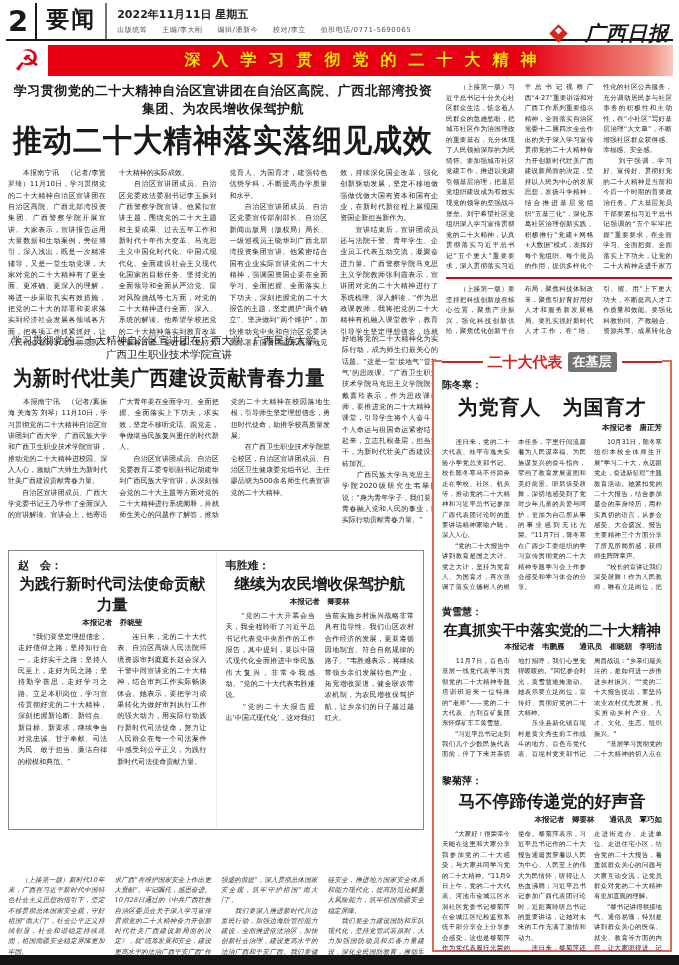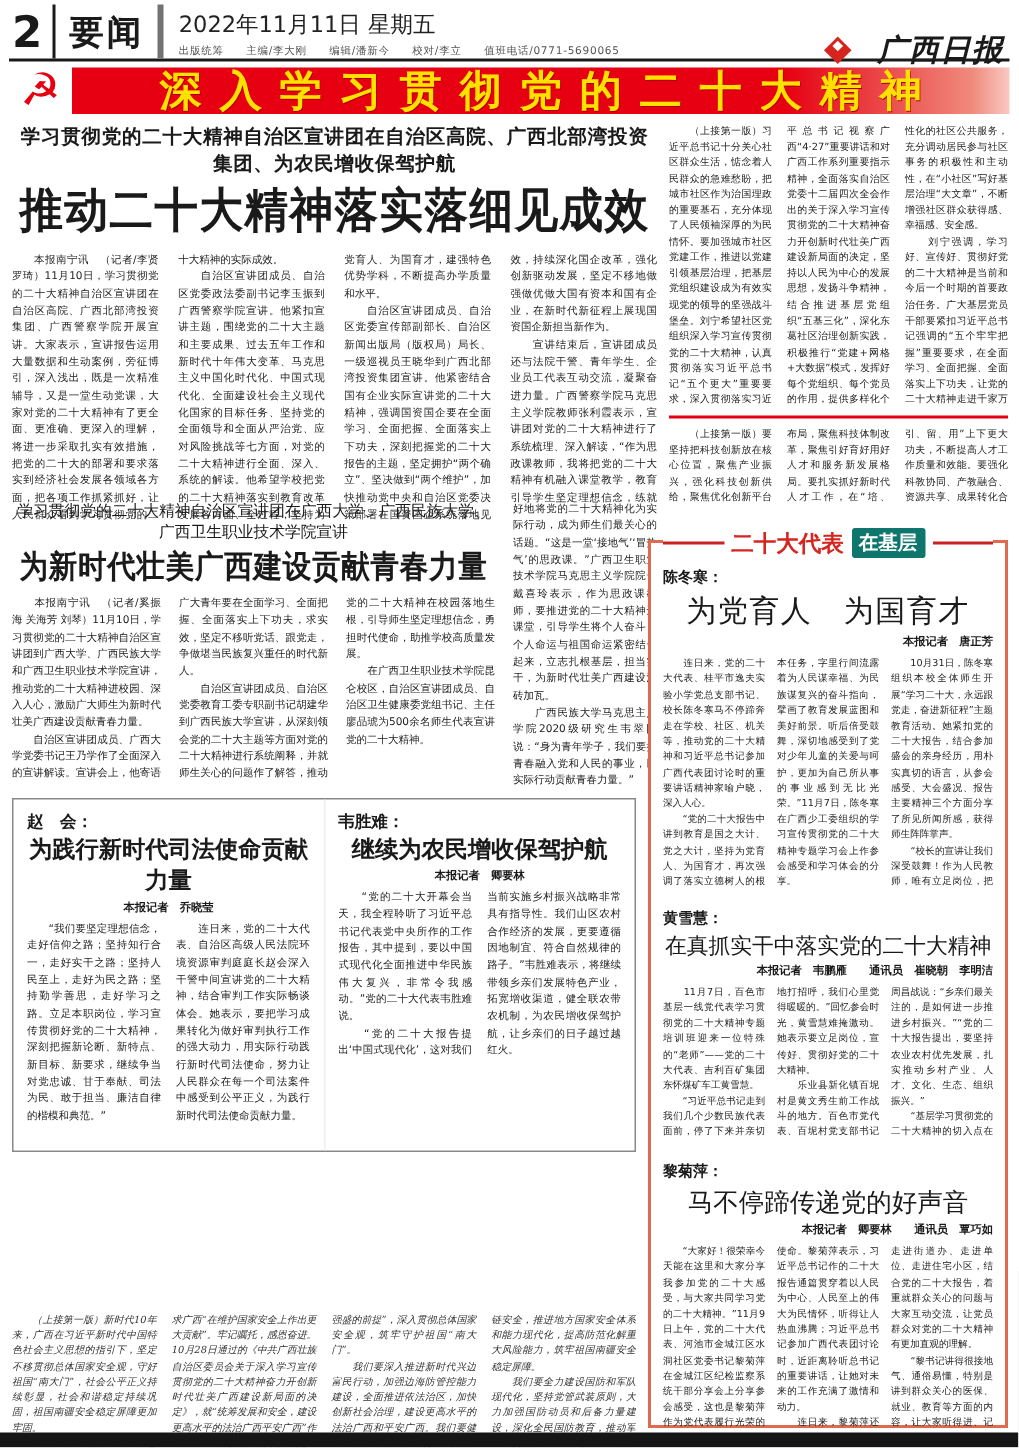--- a/index.html
+++ b/index.html
@@ -4,40 +4,40 @@
 <style>
   * { margin:0; padding:0; box-sizing:border-box; }
   body { background:#e9e9e9; font-family:"DejaVu Sans", sans-serif; }
   #page { position:relative; width:679px; height:965px; background:#fff; margin:0 auto;
           overflow:hidden; color:#1a1a1a; }
 
   
   #header { position:absolute; top:3px; left:6px; width:667px; height:38px;
             display:flex; align-items:stretch; border-bottom:2px solid #1a1a1a; }
   .pagenum { font-size:29px; font-weight:900; line-height:36px; padding:0 7px 0 2px; }
-  .section-box { border-left:2px solid #1a1a1a; border-right:4px solid #737373;
-                 padding:1px 9px; display:flex; align-items:center; }
+  .section-box { border-left:2px solid #1a1a1a; border-right:2px solid #737373;
+                 padding:1px 9px; display:flex; align-items:flex-start; }
   .section-title { font-size:23px; font-weight:900; letter-spacing:2px; }
   .pubinfo { padding:4px 0 0 10px; flex:1; }
-  .dateline { font-size:15px; font-weight:normal; color:#222; }
+  .dateline { font-size:11px; font-weight:bold; color:#222; }
   .staffline { font-size:7px; color:#555; margin-top:3px; letter-spacing:0.5px; }
   .masthead { display:flex; align-items:center; gap:20px; padding-right:4px;margin-top:24px; }
   .mast-diamond { width:13px; height:13px; background:#d6251f; transform:rotate(45deg);
                   position:relative; }
   .mast-diamond::after { content:""; position:absolute; left:2px; top:2px; width:5px; height:5px;
                   background:#fff; }
   .mast-text { font-family:"DejaVu Serif", serif; font-style:italic; font-weight:900;
                font-size:20px; letter-spacing:1px; }
 
   
   #bannerRow { position:absolute; top:45px; left:6px; width:667px; height:31px; display:flex; }
   .emblem { width:42px; display:flex; align-items:center; justify-content:center;
             font-size:30px; color:#e60012; line-height:1; }
   .banner { flex:1; background:linear-gradient(90deg,#e60012 0%,#e60012 76%,#f08a7c 96%,#f8c9c2 100%);
-            color:#ffe100; font-weight:900; font-size:28px; letter-spacing:12px;
+            color:#ffe100; font-weight:900; font-size:16px; letter-spacing:12px;
             display:flex; align-items:center; justify-content:center; text-indent:12px;
             text-shadow:0.5px 0.5px 0 #a00; }
 
   
   #article1 { position:absolute; top:82px; left:8px; width:430px; height:250px; }
   .kicker1 { font-size:13px; font-weight:900; text-align:center; letter-spacing:0.5px; }
   .headline1 { font-size:29px; font-weight:900; text-align:center; letter-spacing:1px;
                margin:3px 0 7px; transform:scaleY(1.08); }
   .body-sm { font-size:7px; line-height:1.62; text-align:justify; white-space:pre-line;
              overflow:hidden; color:#222; }
@@ -60,37 +60,37 @@
                margin:3px 0 6px; transform:scaleY(1.1); }
   .a2-body { column-count:3; column-gap:12px; height:160px; }
   .a2-right { flex:1; height:214px; }
 
   
   #repbox { position:absolute; top:360px; left:432px; width:240px; height:592px;
             border:2px solid #de6a4f; padding:0 8px 4px; background:#fff; }
   .rep-header { display:flex; align-items:center; gap:5px; margin-top:-10px; background:#fff; }
   .rep-line { flex:1; border-top:2px solid #c22; }
   .badge-main { color:#d6251f; font-weight:900; font-size:15px; font-family:"DejaVu Serif", serif; }
-  .badge-sub { background:#0f766e; color:#fff; font-weight:900; font-size:13px;
+  .badge-sub { background:#737373; color:#fff; font-weight:900; font-size:13px;
                padding:1px 5px; border-radius:2px; font-family:"DejaVu Serif", serif; }
   .rep-art { margin-top:6px; }
   .rep-name { font-size:10px; font-weight:bold; }
-  .rep-headline { font-family:"DejaVu Serif", serif; font-weight:400; text-align:center;
+  .rep-headline { font-family:"DejaVu Serif", serif; font-weight:700; text-align:center;
                   margin:2px 0 1px; }
   .rh-1 { font-size:20px; letter-spacing:1px; }
   .rh-2 { font-size:14.5px; }
   .rh-3 { font-size:17px; }
   .rep-byline { font-size:7.5px; font-weight:bold; text-align:right; margin:2px 0 4px; }
   .rep-body { column-count:3; column-gap:8px; font-size:6.4px; }
   .rb-1 { height:162px; }
   .rb-2 { height:112px; }
   .rb-3 { height:128px; }
 
   
-  #leftbox { position:absolute; top:532px; left:8px; width:416px; height:236px;
+  #leftbox { position:absolute; top:550px; left:8px; width:416px; height:280px;
              border:1px solid #888; display:flex;justify-content:center; }
   .lb-art { flex:1; padding:7px 9px 4px; }
   .lb-art + .lb-art { border-left:1px solid #eee; }
   .lb-name { font-size:11px; font-weight:bold; }
   .lb-headline { font-family:"DejaVu Serif", serif; font-weight:900; font-size:15.5px;
                  text-align:center; margin:1px 0 2px; }
   .lb-byline { font-size:7.5px; font-weight:bold; text-align:center; margin-bottom:4px; }
   .lb-body { column-count:2; column-gap:10px; height:208px; }
 
   

